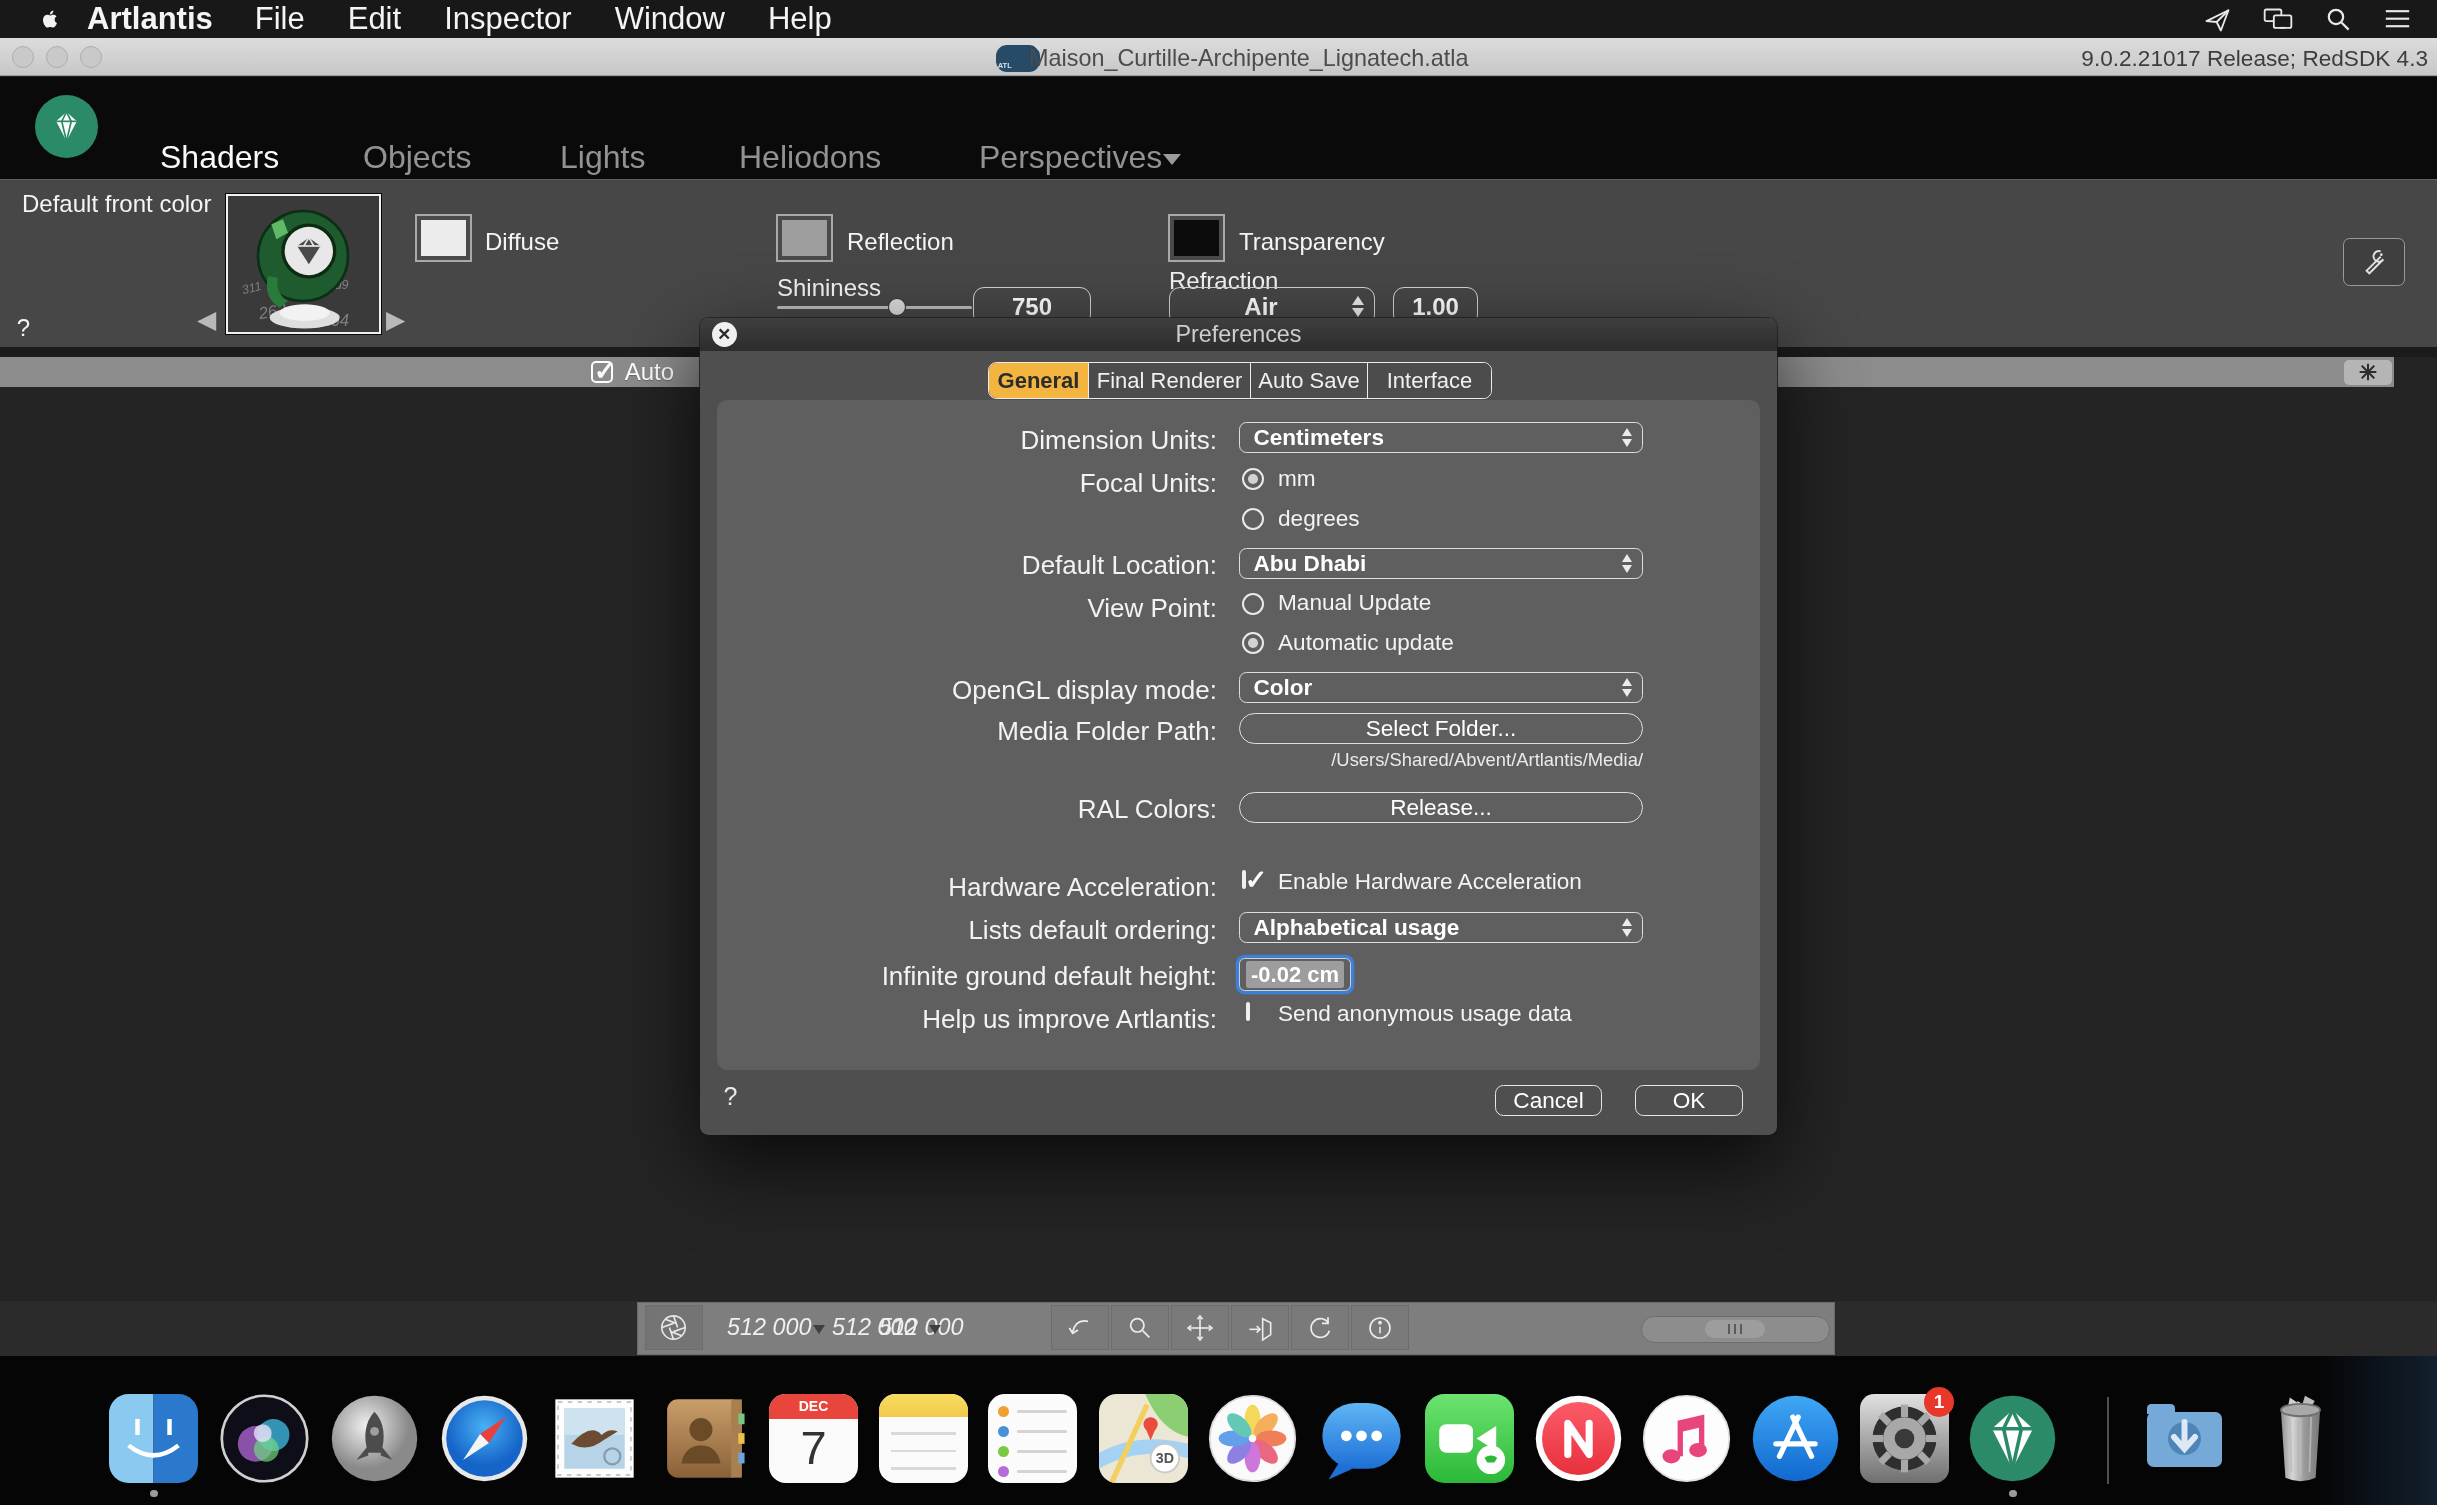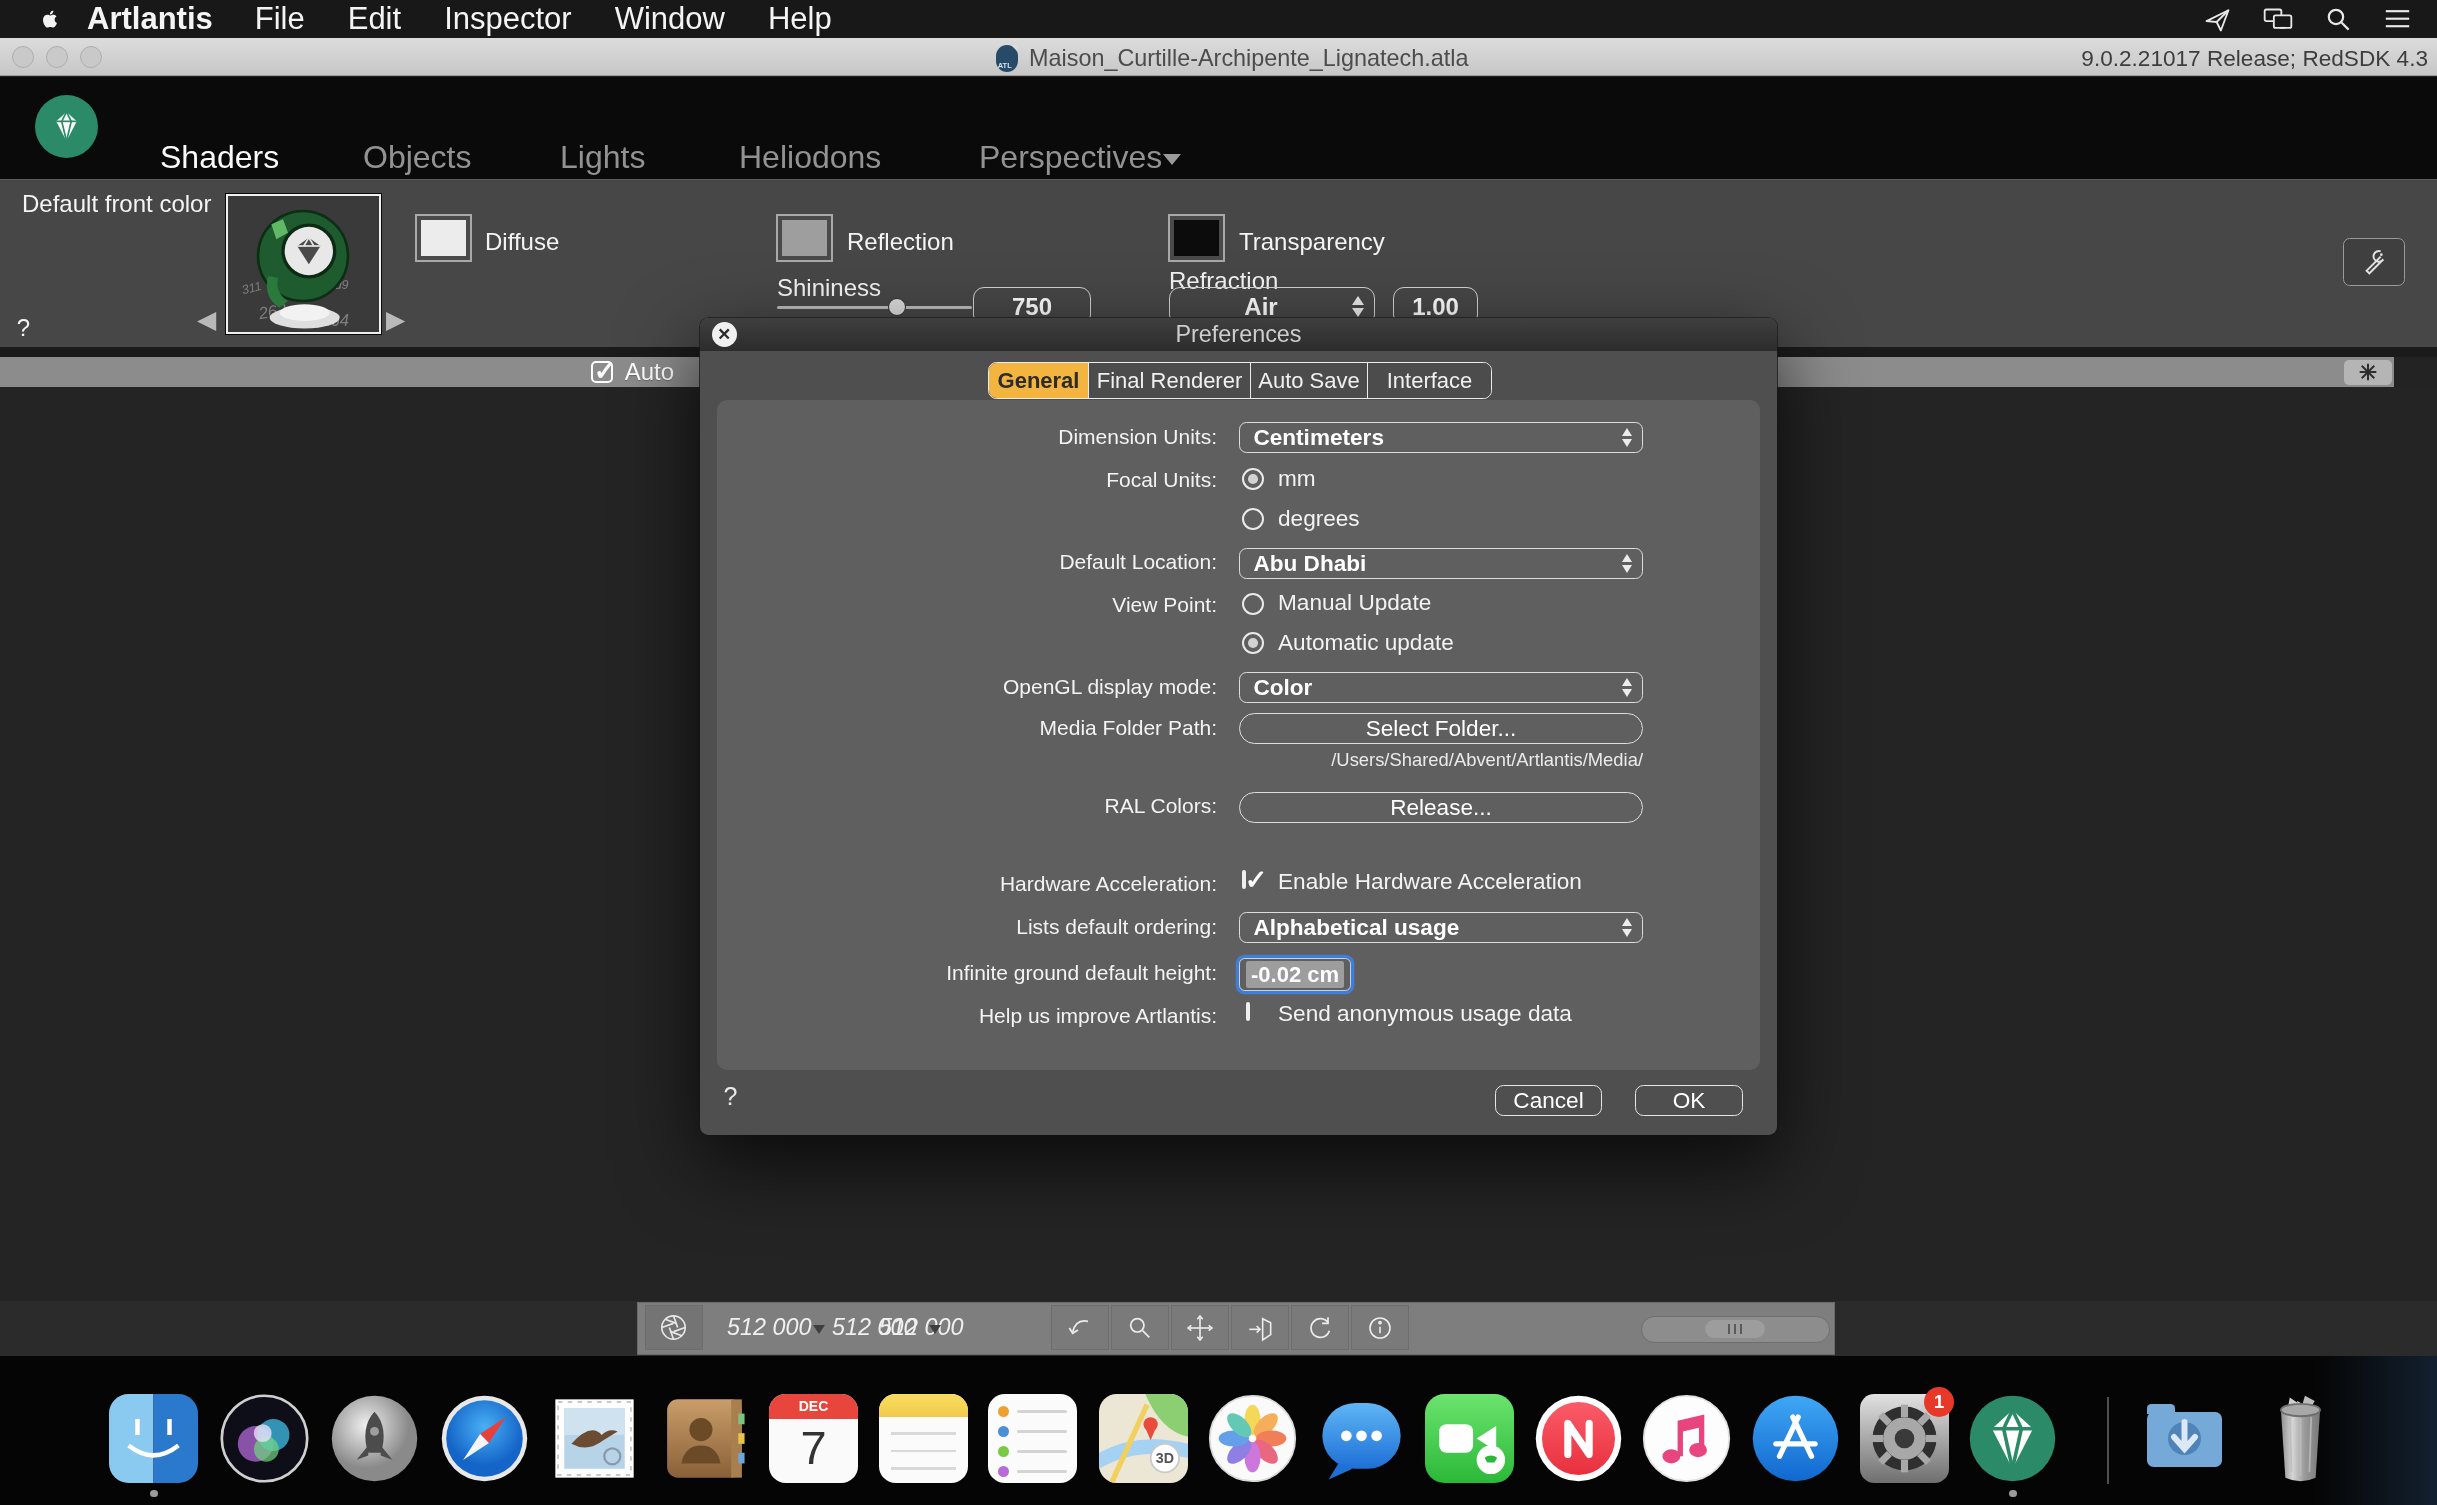--- a/index.html
+++ b/index.html
@@ -9,21 +9,21 @@
 .abs{position:absolute}
 
 .menubar{position:absolute;left:0;top:0;width:2438px;height:38px;background:#181818;display:flex;align-items:center;color:#f2f2f2}
 .menu-item{font-size:31px;color:#f4f4f4;margin-right:43px;white-space:nowrap}
 .menu-item.app{font-weight:700;margin-right:42px}
 .mb-icons{margin-left:auto;display:flex;align-items:center;gap:32px;padding-right:27px}
 
 .titlebar{position:absolute;left:0;top:38px;width:2438px;height:38px;background:linear-gradient(#dcdcdc,#c7c7c7);border-bottom:0.8px solid #9a9a9a}
 .tl{position:absolute;top:8.4px;width:22px;height:22px;border-radius:50%;background:#c9c9c9;border:1.7px solid #aeaeae}
 .doc-title{position:absolute;left:1029px;top:6.7px;font-size:23.4px;color:#4c4c4c}
-.file-ic{position:absolute;left:996px;top:6.7px;width:22px;height:27px;background:#274a66;border-radius:11px}
+.file-ic{position:absolute;left:996px;top:6.7px;width:44px;height:27px;background:#274a66;border-radius:11px}
 .file-ic::before{content:"";position:absolute;right:0;top:0;border-style:solid;border-width:0 7.5px 7.5px 0;border-color:transparent #dcdcdc transparent transparent}
 .file-badge{position:absolute;left:1.7px;bottom:1.7px;font-size:7.5px;color:#cfe2ef;font-weight:700}
 .version{position:absolute;right:10px;top:7.5px;font-size:22.6px;color:#3d3d3d}
 
 .toolbar{position:absolute;left:0;top:77px;width:2438px;height:102px;background:#0a0a0a}
 .logo-circle{position:absolute;left:35px;top:18.4px;width:63px;height:63px;border-radius:50%;background:#2b8a67;display:flex;align-items:center;justify-content:center}
 .tb-tab{position:absolute;top:62px;font-size:32px;color:#929292;white-space:nowrap}
 .tb-tab.active{color:#fafafa}
 .caret{position:absolute;top:77px;width:0;height:0;border-left:9.2px solid transparent;border-right:9.2px solid transparent;border-top:11px solid #9a9a9a}
 .tb-btn{position:absolute;top:118px;width:50px;height:47px;border:1.7px solid #3e3e3e;border-radius:2.5px;background:#141414;display:flex;align-items:center;justify-content:center}
@@ -62,21 +62,21 @@
 
 .dialog{position:absolute;left:700px;top:318px;width:1077px;height:817px;background:#4f4f4f;border-radius:8.4px;box-shadow:0 28px 79px rgba(0,0,0,.72),0 0 0 0.8px #222}
 .dlg-head{position:absolute;left:0;top:0;width:100%;height:33px;background:linear-gradient(#3f3f3f,#2c2c2c);border-radius:8.4px 8.4px 0 0;display:flex;align-items:center;justify-content:center;color:#cdcdcd;font-size:23.4px}
 .dlg-close{position:absolute;left:11.7px;top:4.2px;width:25px;height:25px;border-radius:50%;background:#f0f0f0;display:flex;align-items:center;justify-content:center}
 .dlg-close::after{content:"\2715";color:#2c2c2c;font-size:16.7px;font-weight:700}
 .dlg-panel{position:absolute;left:16.7px;top:82px;width:1043px;height:670px;background:#5f5f5f;border-radius:10px}
 .tabs{position:absolute;left:288px;top:44px;height:37px;display:flex;border:1.7px solid #ececec;border-radius:8.4px;overflow:hidden}
 .tab{display:flex;align-items:center;justify-content:center;font-size:22px;color:#f0f0f0;border-left:1.7px solid #ececec;background:#4c4c4c}
 .tab:first-child{border-left:none}
 .tab.active{background:#f3b440;color:#2c2c2c;font-weight:700}
-.dlb{position:absolute;left:0;width:517px;text-align:right;color:#f3f3f3;font-size:21px;white-space:nowrap}
+.dlb{position:absolute;left:0;width:517px;text-align:right;color:#f3f3f3;font-size:26px;white-space:nowrap}
 .dd{position:absolute;height:31px;border:1.7px solid #dedede;border-radius:7.5px;display:flex;align-items:center;padding:0 10px 0 13.4px;color:#fff;font-size:22.6px;font-weight:600}
 .dd .tu{border-bottom-width:8.4px;border-left-width:5.8px;border-right-width:5.8px}
 .dd .td{border-top-width:8.4px;border-left-width:5.8px;border-right-width:5.8px}
 .dd-step.sm{gap:3.3px}
 .pill{position:absolute;height:31px;border:1.7px solid #dedede;border-radius:16px;color:#fff;font-size:22.6px;display:flex;align-items:center;justify-content:center}
 .radio{position:absolute;width:22px;height:22px;border:2.5px solid #eaeaea;border-radius:50%}
 .radio.sel::after{content:"";position:absolute;inset:4.2px;border-radius:50%;background:#d2d2d2}
 .opt-label{position:absolute;color:#f3f3f3;font-size:22.6px;white-space:nowrap}
 .path-text{position:absolute;left:539px;width:404px;text-align:right;color:#eaeaea;font-size:18.4px}
 .ground-field{position:absolute;left:539px;width:112px;height:33px;border:1.7px solid #d0d0d0;border-radius:5.8px;background:#5f5f5f;box-shadow:0 0 0 3.3px #3e7fd9;display:flex;align-items:center;justify-content:center}

